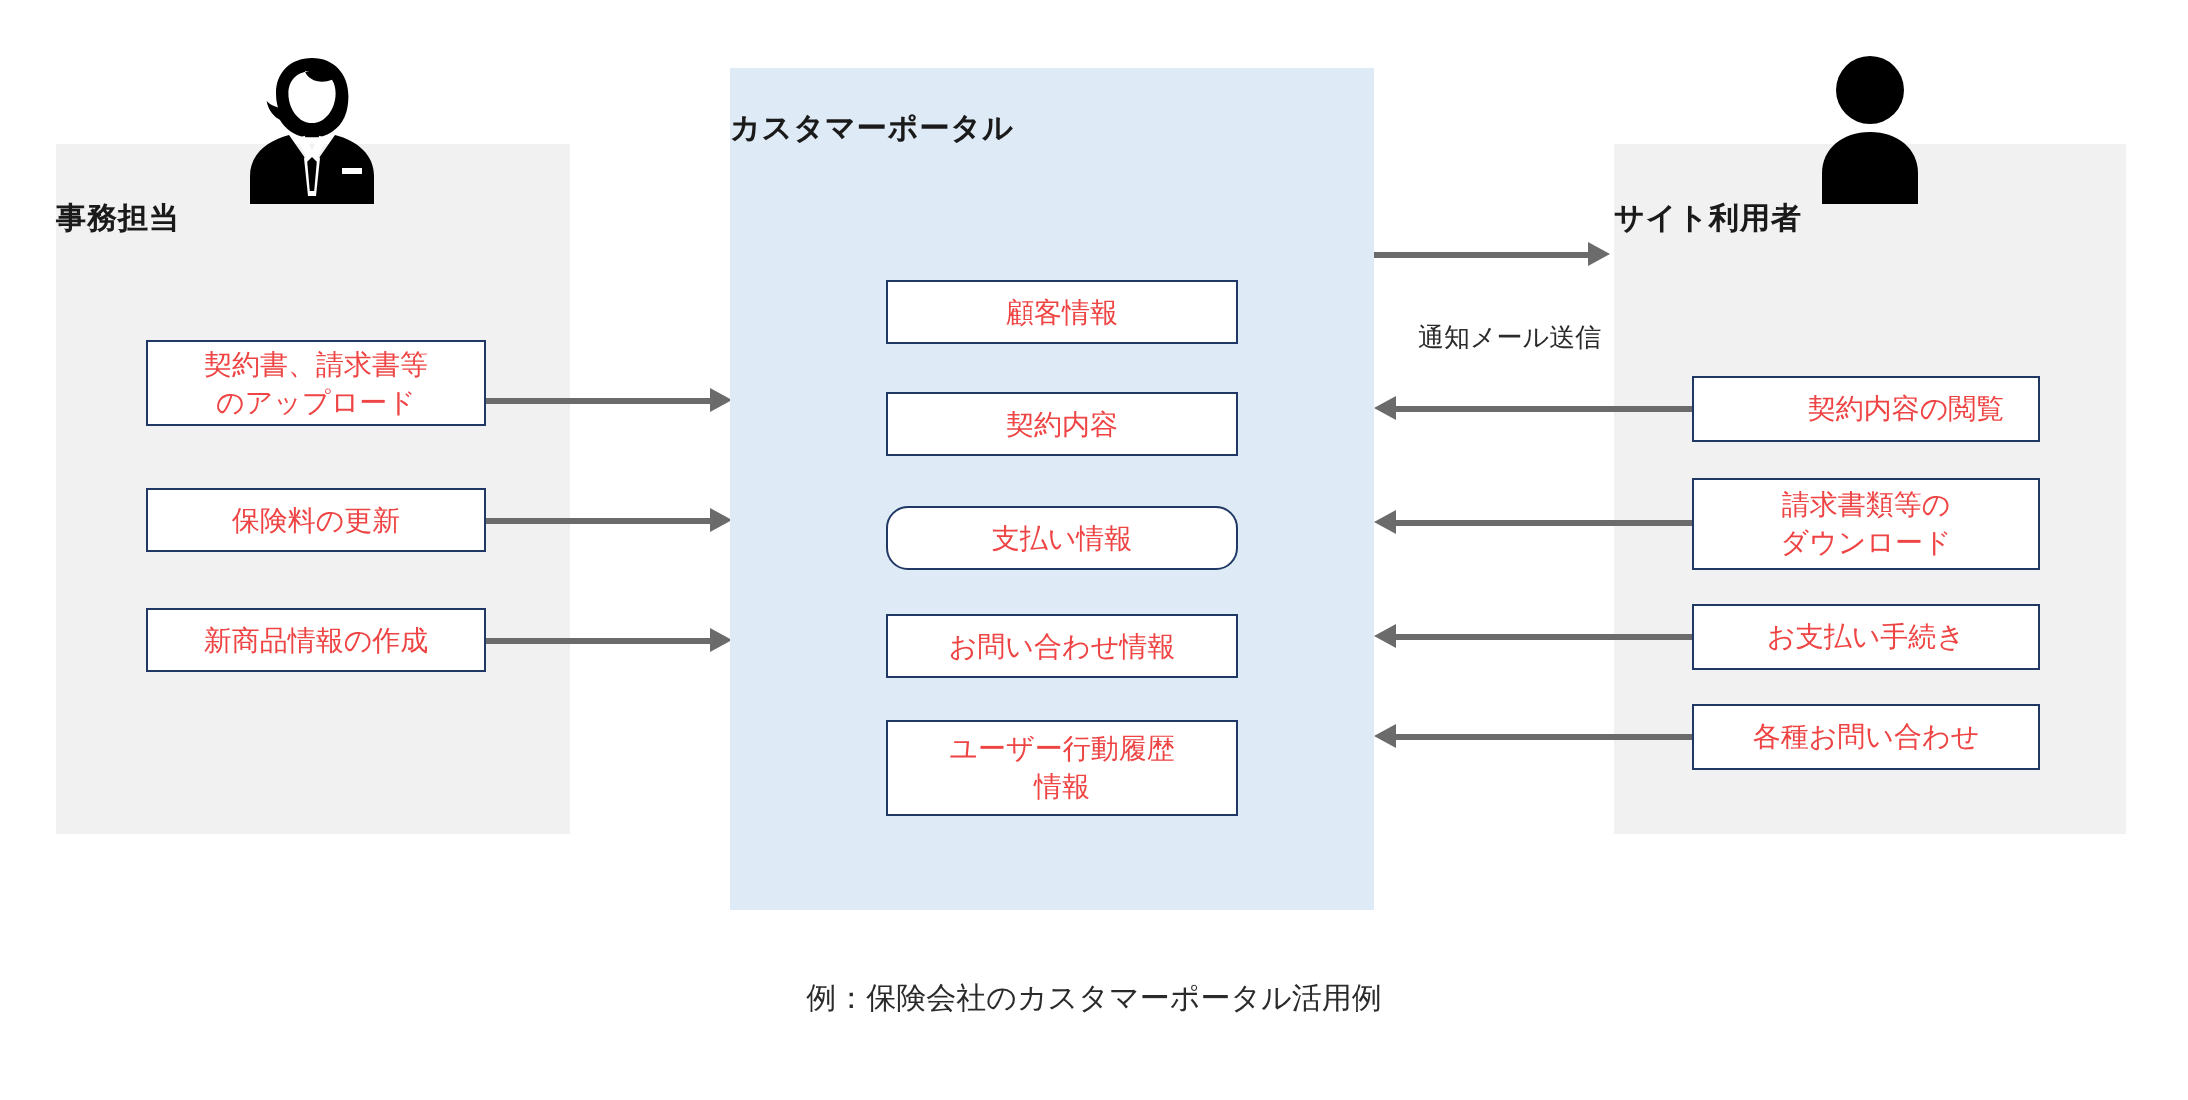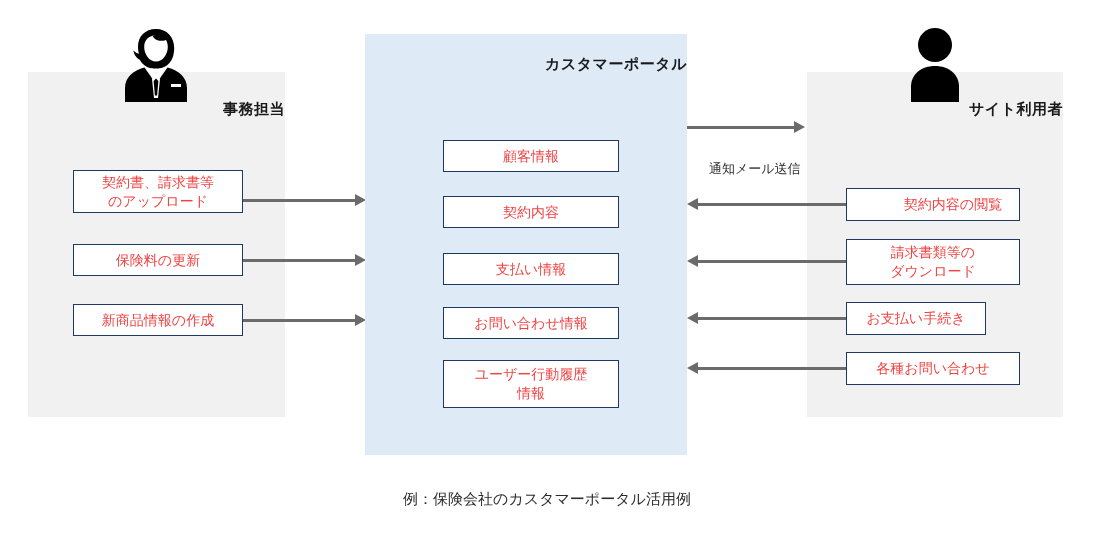--- a/index.html
+++ b/index.html
@@ -23,21 +23,21 @@
   .panel {
     position: absolute;
     background: #f1f1f1;
   }
   .panel.center {
     background: #deeaf6;
   }
   .panel-title {
     position: absolute;
     width: 100%;
-    text-align: right;
+    text-align: left;
     font-weight: bold;
     font-size: 15px;
     color: #1a1a1a;
     letter-spacing: 0.5px;
   }
 
   
   .actor-icon {
     position: absolute;
     width: 84px;
@@ -155,21 +155,21 @@
   <div class="panel center" style="left:365px; top:34px; width:322px; height:421px;"></div>
 
   <div class="panel-title" style="left:365px; top:55px; width:322px;">カスタマーポータル</div>
 
   <div class="node-box" style="left:443px; top:140px; width:176px; height:32px;">
     <span style="white-space:pre-line;">顧客情報</span>
   </div>
   <div class="node-box" style="left:443px; top:196px; width:176px; height:32px;">
     <span style="white-space:pre-line;">契約内容</span>
   </div>
-  <div class="node-box" style="left:443px; top:253px; width:176px; height:32px;">
+  <div class="node-box" style="left:443px; top:253px; width:176px; height:32px;border-radius:11px;">
     <span style="white-space:pre-line;">支払い情報</span>
   </div>
   <div class="node-box" style="left:443px; top:307px; width:176px; height:32px;">
     <span style="white-space:pre-line;">お問い合わせ情報</span>
   </div>
   <div class="node-box" style="left:443px; top:360px; width:176px; height:48px;">
     <span style="white-space:pre-line;">ユーザー行動履歴
 情報</span>
   </div>
 
@@ -190,21 +190,21 @@
 
   <div class="panel-title" style="left:807px; top:100px; width:256px;">サイト利用者</div>
 
   <div class="node-box" style="left:846px; top:188px; width:174px; height:33px;padding-left:44px;">
     <span style="white-space:pre-line;">契約内容の閲覧</span>
   </div>
   <div class="node-box" style="left:846px; top:239px; width:174px; height:46px;">
     <span style="white-space:pre-line;">請求書類等の
 ダウンロード</span>
   </div>
-  <div class="node-box" style="left:846px; top:302px; width:140px; height:33px;">
+  <div class="node-box" style="left:846px; top:302px; width:174px; height:33px;">
     <span style="white-space:pre-line;">お支払い手続き</span>
   </div>
   <div class="node-box" style="left:846px; top:352px; width:174px; height:33px;">
     <span style="white-space:pre-line;">各種お問い合わせ</span>
   </div>
 
   <div class="connector" style="left:698px; top:203px; width:148px;"></div>
   <div class="arrow-head left" style="left:687px; top:198px;"></div>
 
   <div class="connector" style="left:698px; top:260px; width:148px;"></div>

